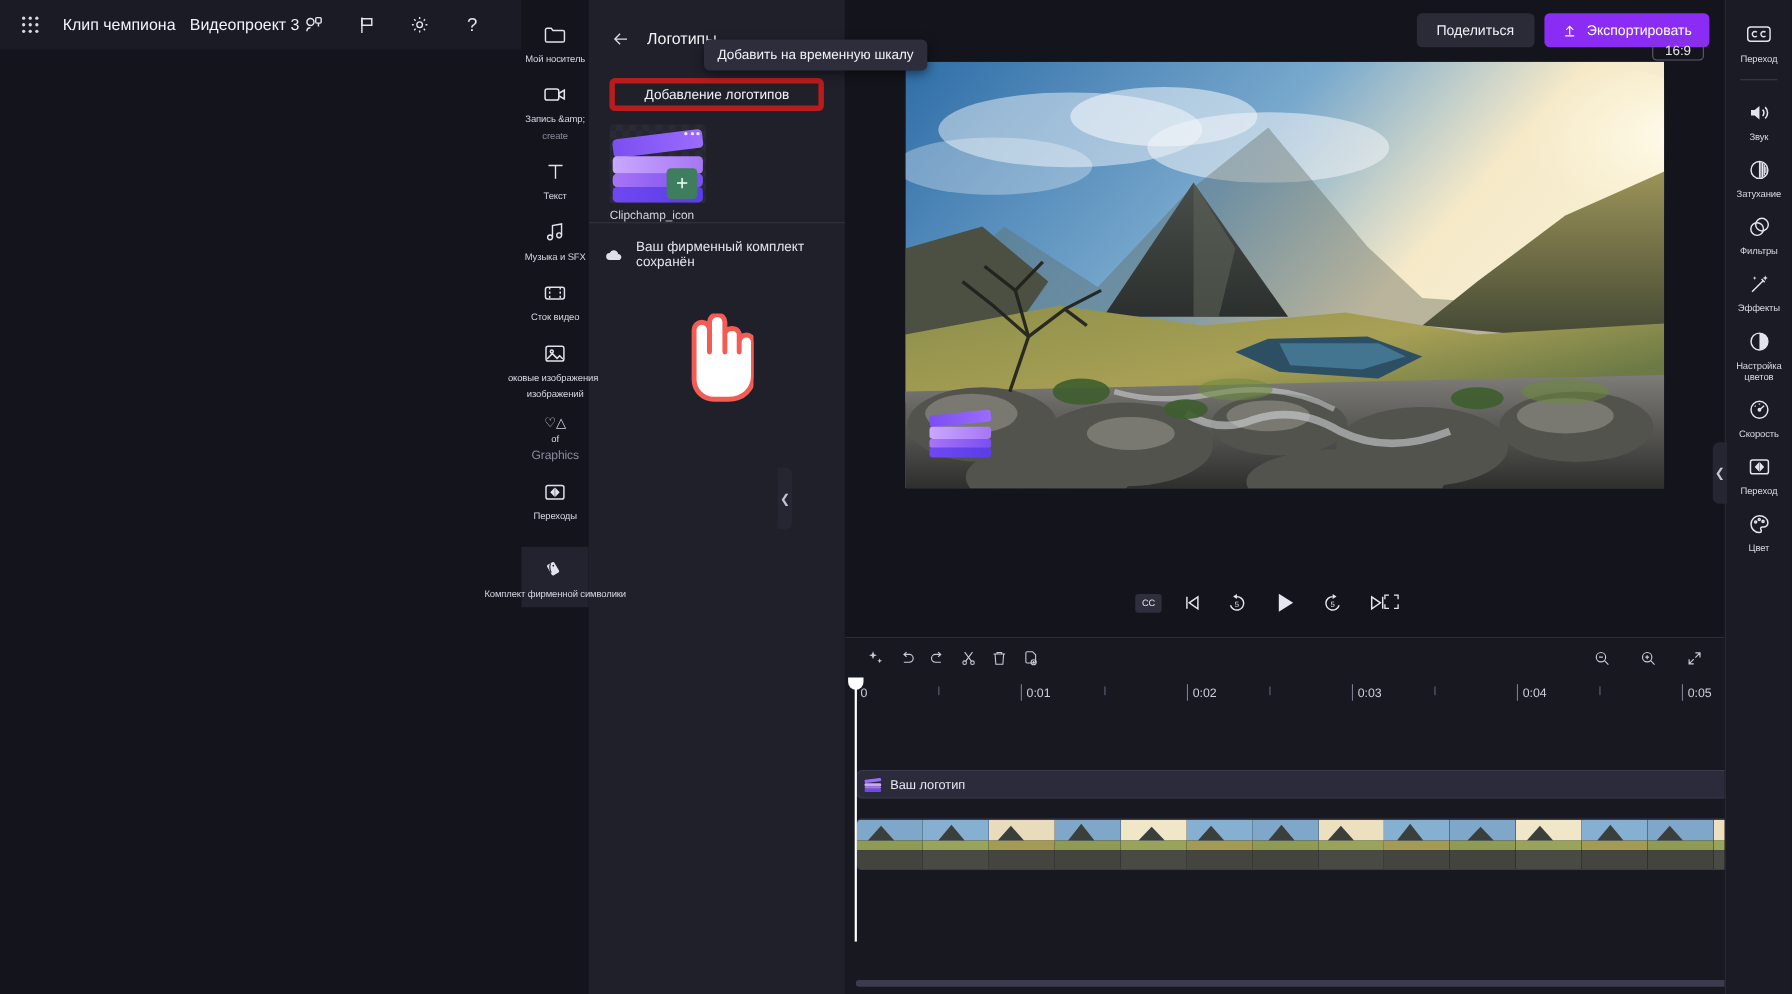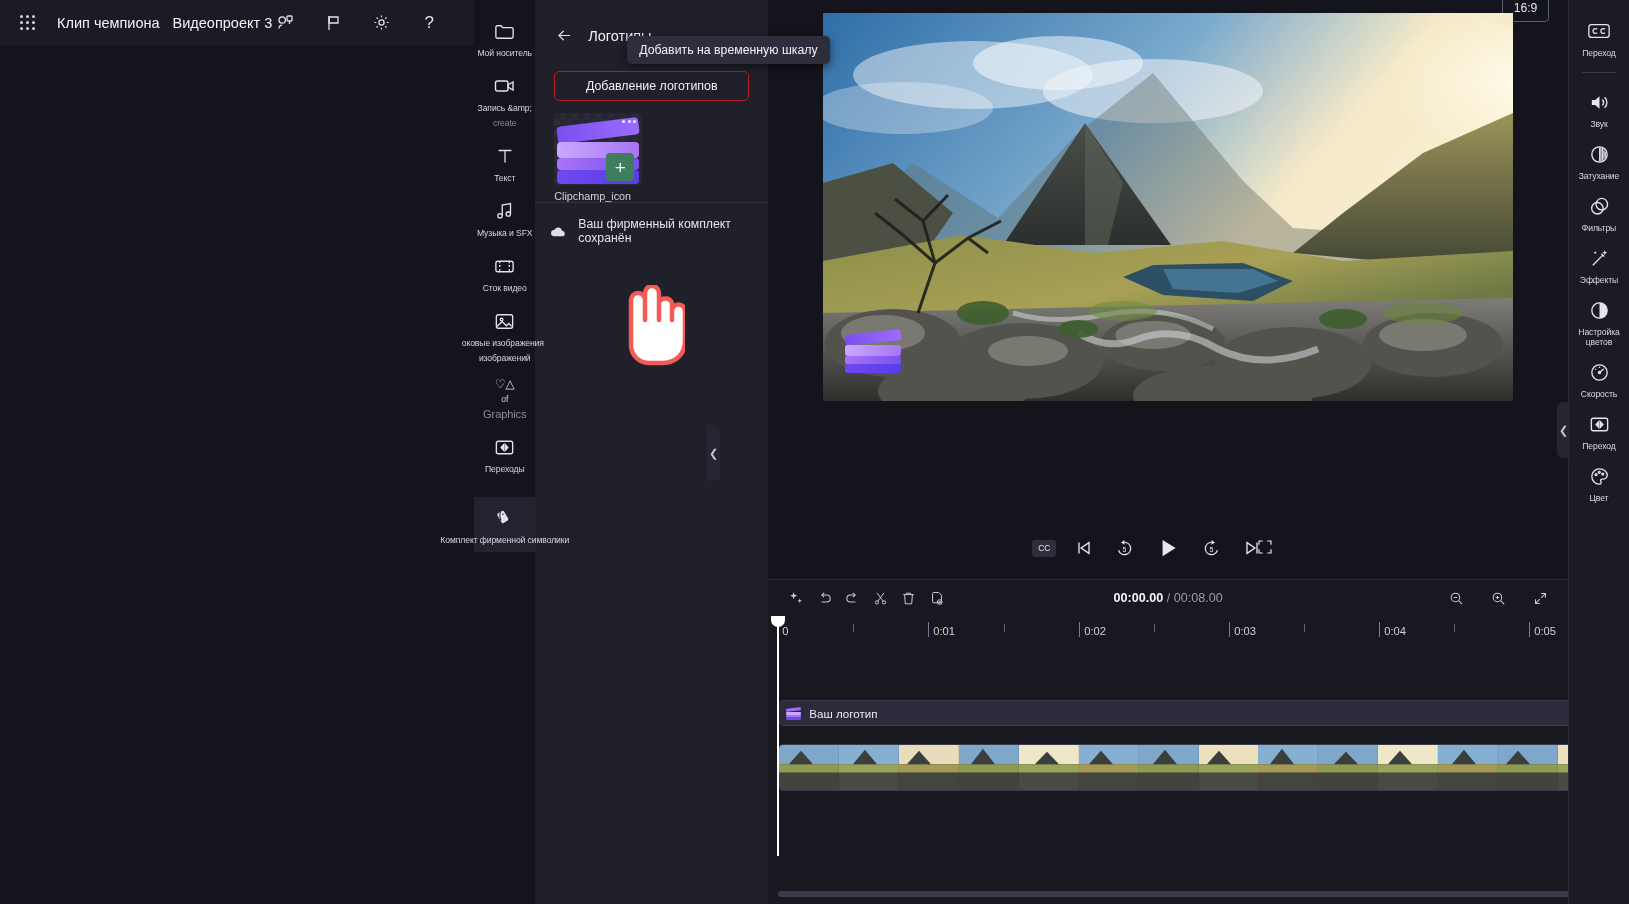--- a/index.html
+++ b/index.html
@@ -55,21 +55,21 @@
   
   .panel{
     width:233px; min-width:233px; background:#20202b;
     display:flex; flex-direction:column; position:relative; z-index:20;
   }
   .panel-head{ display:flex; align-items:center; gap:14px; padding:26px 16px 10px 20px; }
   .back-arrow{ cursor:pointer; color:#dedee8; display:flex; }
   .panel-title{ font-size:14.5px; color:#f1f1f6; }
   .panel-desc{ padding:6px 18px 0 19px; font-size:12.6px; line-height:20px; color:#e4e4ee; }
   .add-btn{
-    margin:16px 19px 0; height:30px; border:1px solid #b91c1c; border-radius:5px;
+    margin:16px 19px 0; height:30px; border:5px solid #b91c1c; border-radius:5px;
     background:transparent; color:#f0f0f6; font-size:12.4px; cursor:pointer;
     font-family:"Liberation Sans", sans-serif;
   }
   .assets{ padding:12px 19px 0; }
   .asset{ width:88px; cursor:pointer; position:relative; }
   .asset-thumb{
     width:88px;height:72px;border-radius:4px;position:relative;overflow:hidden;
     background-image:
       linear-gradient(45deg,#2b2b38 25%,transparent 25%,transparent 75%,#2b2b38 75%),
       linear-gradient(45deg,#2b2b38 25%,#262633 25%,#262633 75%,#2b2b38 75%);
@@ -79,21 +79,21 @@
   .logo-slab{ position:absolute; border-radius:4px; }
   .asset-dots{ position:absolute; top:7px; right:6px; display:flex; gap:2.5px; }
   .asset-dots i{ width:3px;height:3px;background:#efe9ff;border-radius:50%;display:block;}
   .asset-plus{
     position:absolute; left:52px; top:40px; width:28px;height:28px;border-radius:4px;
     background:#3e7d5e; display:flex;align-items:center;justify-content:center;
     color:#eafff2; font-size:19px; line-height:1;
   }
   .asset-name{ margin-top:5px; font-size:10.8px; color:#d4d4e0; white-space:nowrap; overflow:hidden; }
   .tooltip{
-    position:absolute; left:92px; top:36px; background:#2d2d3b; color:#f2f2f8;
+    position:absolute; left:105px; top:36px; background:#2d2d3b; color:#f2f2f8;
     border-radius:5px; padding:7px 12px; font-size:12.3px; white-space:nowrap;
     box-shadow:0 3px 10px rgba(0,0,0,.5); z-index:9;
   }
   .drop-hint{
     margin-top:auto; text-align:center; font-size:12.4px; color:#e2e2ec; padding-bottom:26px;
   }
   .panel-foot{
     border-top:1px solid #32323f; padding:14px 14px 16px;
     display:flex; align-items:center; gap:10px; font-size:12.3px; color:#e3e3ed;
   }
@@ -110,21 +110,21 @@
     border:none; font-size:12.8px; cursor:pointer; font-family:"Liberation Sans", sans-serif;
   }
   .export-btn{
     height:31px; padding:0 16px; margin-left:9px; border-radius:5px; background:#8b2cf5;
     color:#fff; border:none; font-size:12.8px; cursor:pointer; display:flex; align-items:center; gap:9px;
     font-family:"Liberation Sans", sans-serif;
   }
 
   .stage-wrap{ flex:1; display:flex; align-items:flex-start; justify-content:center; position:relative; min-height:0; }
   .ratio-chip{
-    position:absolute; right:19px; top:-6px; width:47px;height:28px;border:1px solid #5d5d72;
+    position:absolute; right:19px; top:-6px; width:47px;height:18px;border:1px solid #5d5d72;
     border-radius:4px; display:flex;align-items:center;justify-content:center;
     font-size:12.2px; color:#e6e6ef; cursor:pointer;
   }
   .stage{
     width:690px; height:388px; margin-top:13px; position:relative; overflow:hidden;
     background:#0b1018;
   }
   .ov-logo{ position:absolute; left:22px; bottom:28px; width:58px; height:46px; }
 
   .playbar{ height:62px; display:flex; align-items:center; position:relative; }
@@ -389,20 +389,31 @@
       <svg width="72" height="82" viewBox="0 0 72 82">
         <g fill="#fff" stroke="#f25c54" stroke-width="4.5" stroke-linejoin="round">
           <path d="M18 44V15a7 7 0 0 1 14 0v20V8a7 7 0 0 1 14 0v27V18a7 7 0 0 1 13 0v17V26a6.5 6.5 0 0 1 13 0v30c0 13-9 22-23 22H36c-10 0-18-8-18-18z"></path>
         </g>
       </svg>
     </div>
 
     <div class="center">
       <div class="center-top">
 
+        <div class="act-row">
+          <button class="share-btn">Поделиться</button>
+          <button class="export-btn">
+            <span style="display:flex;">
+              <svg width="14" height="14" viewBox="0 0 24 24" fill="none" stroke="currentColor" stroke-width="1.9">
+                <path d="M12 18V5M6.5 10.5L12 5l5.5 5.5M5 20h14"></path>
+              </svg>
+            </span>
+            <span>Экспортировать</span>
+          </button>
+        </div>
 
         <div class="stage-wrap">
           <div class="ratio-chip">16:9</div>
 
           <div class="stage">
             <svg width="690" height="388" viewBox="0 0 690 388" preserveAspectRatio="none">
               <defs>
                 <linearGradient id="sky" x1="0" y1="0" x2="1" y2="0.5">
                   <stop offset="0" stop-color="#2f6ea8"></stop>
                     <stop offset="0.45" stop-color="#79a9cd"></stop>
@@ -568,24 +579,20 @@
             </svg>
           </div>
           <div class="tt">
             <svg width="17" height="17" viewBox="0 0 24 24" fill="none" stroke="currentColor" stroke-width="1.4">
               <path d="M8 3.5h7l4 4v9a1.5 1.5 0 0 1-1.5 1.5H8A1.5 1.5 0 0 1 6.5 16.5V5A1.5 1.5 0 0 1 8 3.5z"></path>
               <circle cx="16.5" cy="17" r="3.3"></circle>
                 <path d="M16.5 15.3v3.4M14.8 17h3.4"></path>
             </svg>
           </div>
 
-          <div class="tcode">
-            <b>00:00.00</b>
-            <span>/ 00:08.00</span>
-          </div>
 
           <div class="tl-right">
             <div class="tt">
               <svg width="17" height="17" viewBox="0 0 24 24" fill="none" stroke="currentColor" stroke-width="1.5">
                 <circle cx="10.5" cy="10.5" r="6"></circle>
                   <path d="M15 15l5 5M8 10.5h5"></path>
               </svg>
             </div>
             <div class="tt">
               <svg width="17" height="17" viewBox="0 0 24 24" fill="none" stroke="currentColor" stroke-width="1.5">

